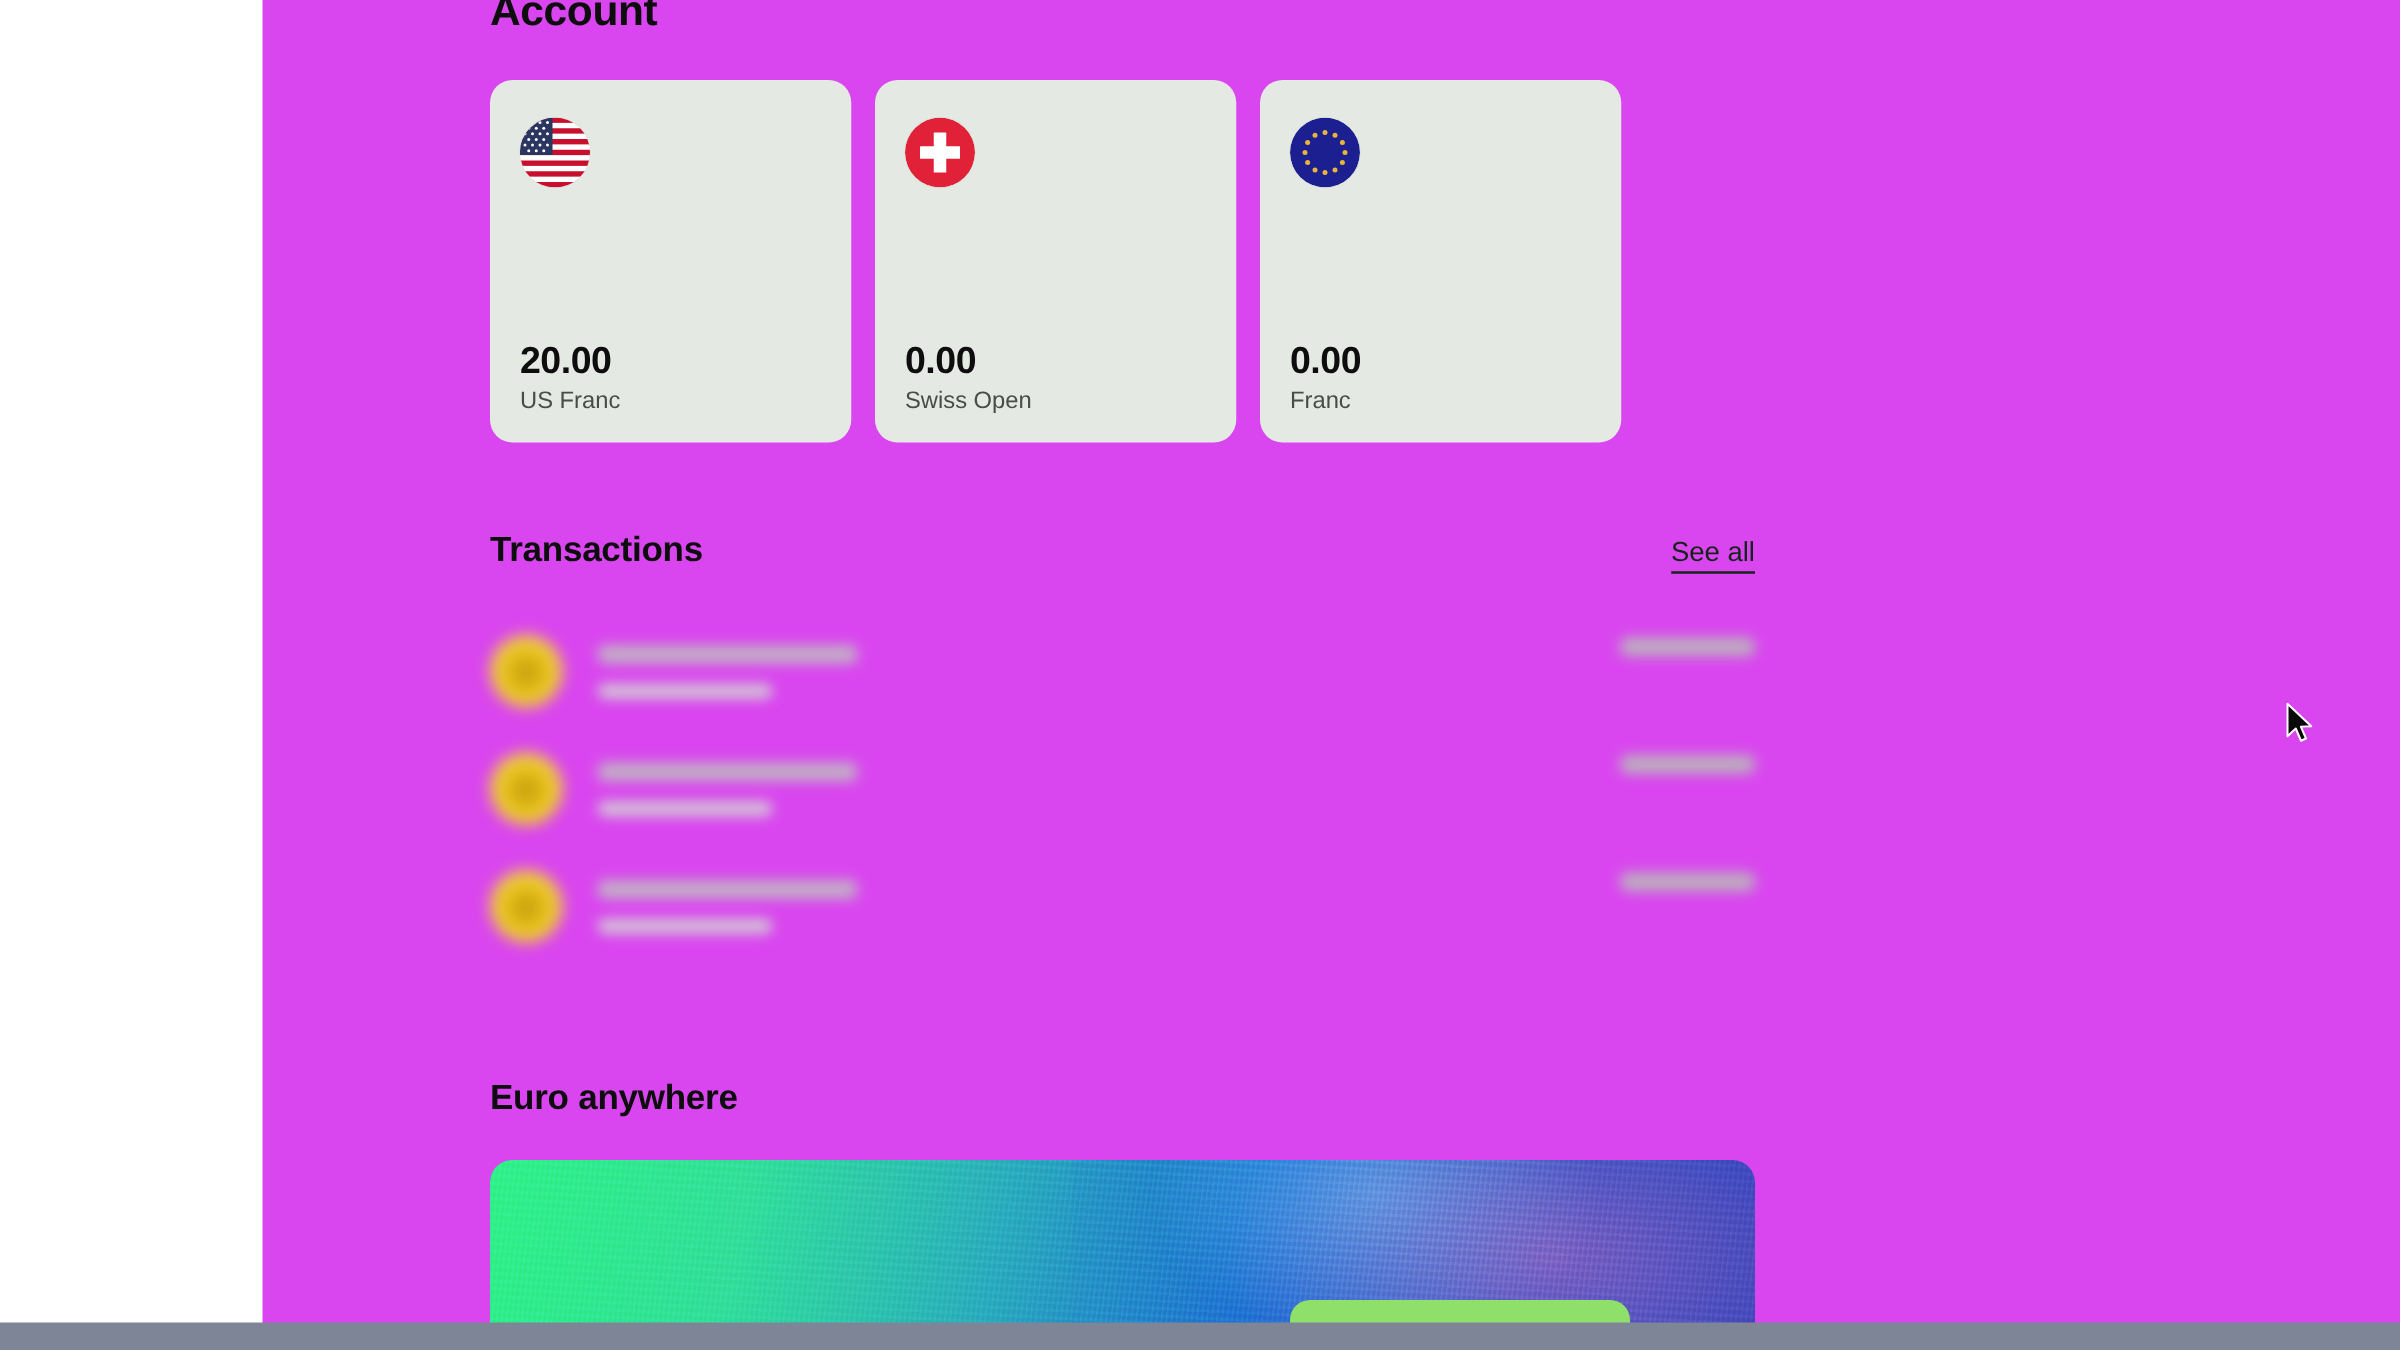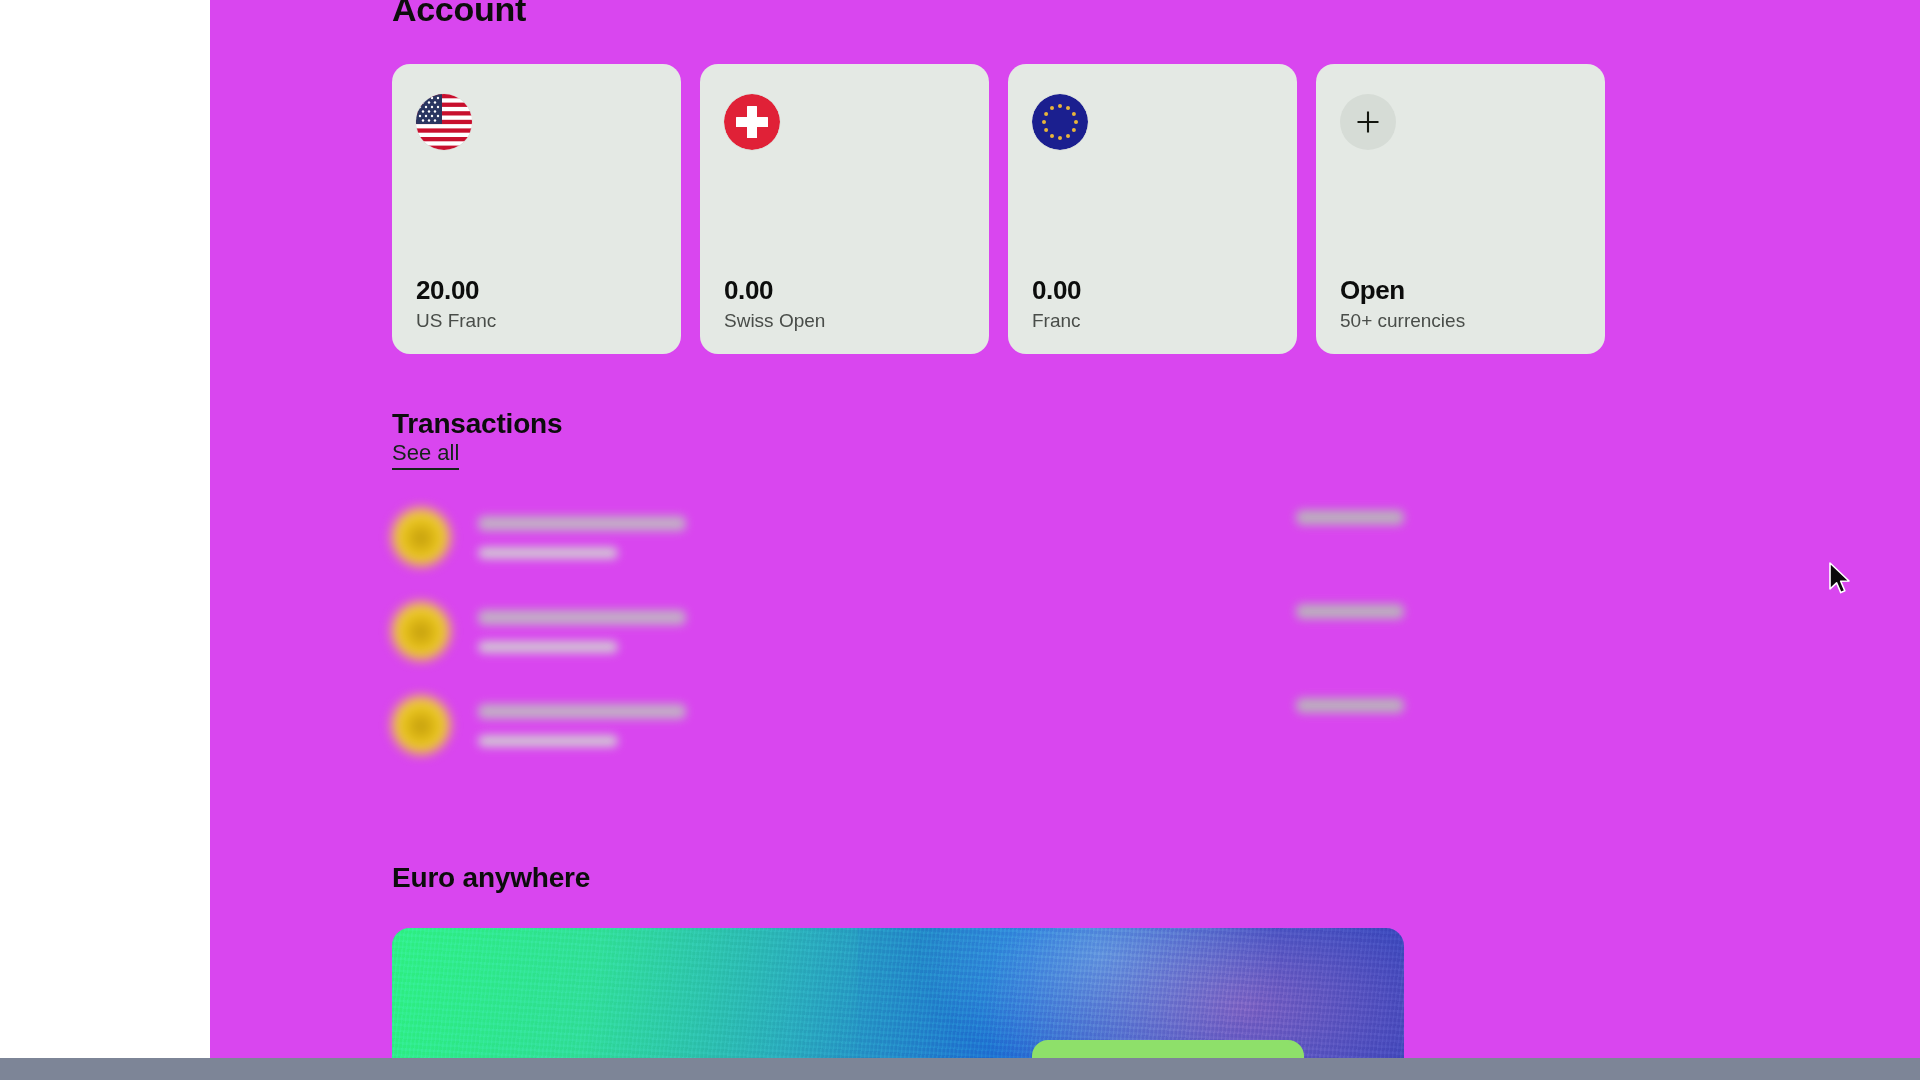--- a/index.html
+++ b/index.html
@@ -109,42 +109,42 @@
     display: flex;
     align-items: center;
     justify-content: center;
     flex: none;
   }
   .plus-circle svg { display: block; }
 
   .card-bottom { display: block; }
 
   .card-amount {
-    font-size: 26px;
+    font-size: 30px;
     font-weight: 700;
     color: #0c0d0c;
     line-height: 1.05;
     letter-spacing: -0.4px;
   }
   .card-name {
     font-size: 19px;
     color: #494d49;
     margin-top: 7px;
     line-height: 1.1;
   }
 
   
   .tx-header {
     position: absolute;
     left: 0;
-    top: 408px;
+    top: 424px;
     width: 1012px;
     display: flex;
     align-items: baseline;
-    flex-direction: column;
+    justify-content: space-between;
   }
   .section-title {
     font-size: 28px;
     font-weight: 700;
     color: #0c0d0c;
     letter-spacing: -0.2px;
   }
   .see-all {
     font-size: 22px;
     color: #15241a;
@@ -383,31 +383,20 @@
               <circle cx="20" cy="14.1" r="2"></circle>
             </g>
           </svg>
         </div>
         <div class="card-bottom">
           <div class="card-amount">0.00</div>
           <div class="card-name">Franc</div>
         </div>
       </div>
 
-      <div class="cur-card add">
-        <div class="plus-circle">
-          <svg width="28" height="28" viewBox="0 0 28 28" aria-hidden="true">
-            <path d="M14 3.5 V24.5 M3.5 14 H24.5" stroke="#13160f" stroke-width="2.1" stroke-linecap="butt"></path>
-          </svg>
-        </div>
-        <div class="card-bottom">
-          <div class="card-amount">Open</div>
-          <div class="card-name">50+ currencies</div>
-        </div>
-      </div>
 
     </div>
 
     <div class="tx-header">
       <h2 class="section-title">Transactions</h2>
       <a class="see-all">See all</a>
     </div>
 
     <div class="tx-list">
 

